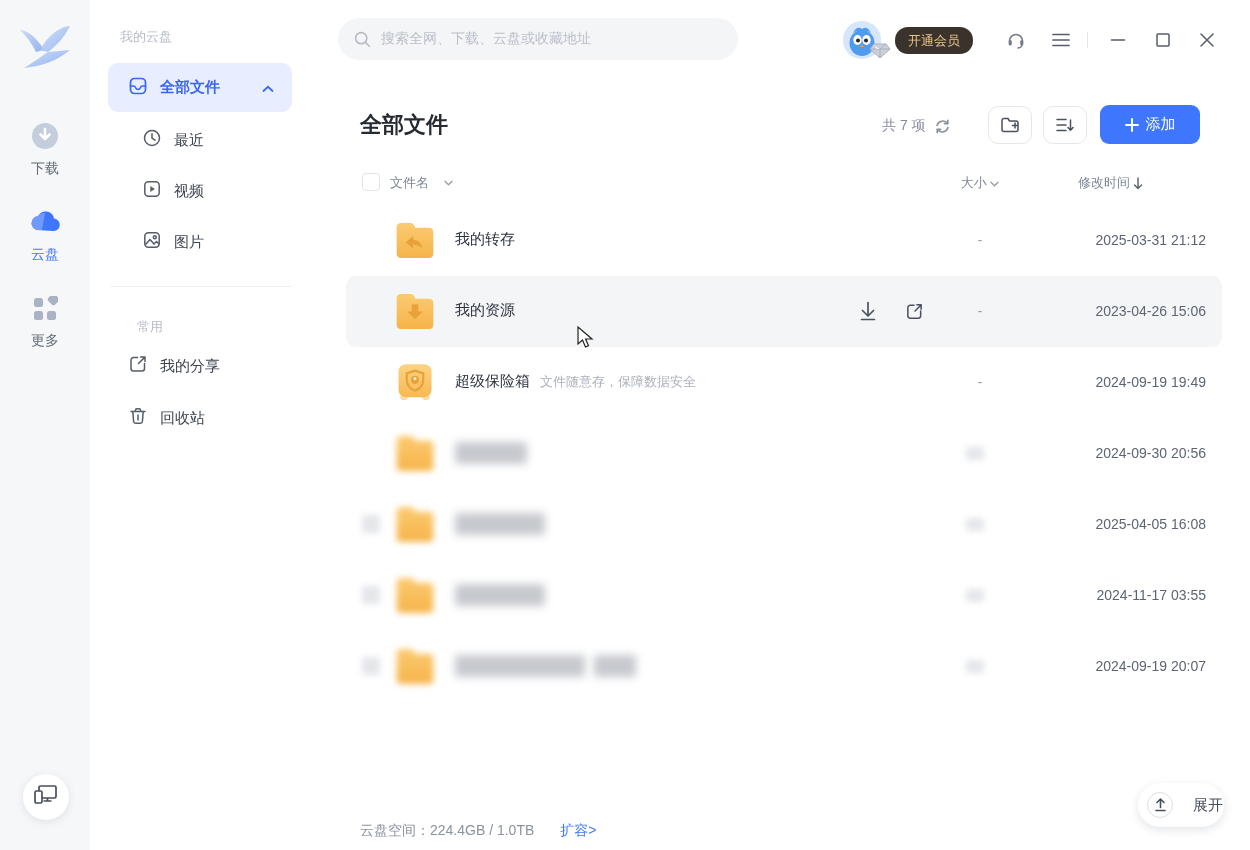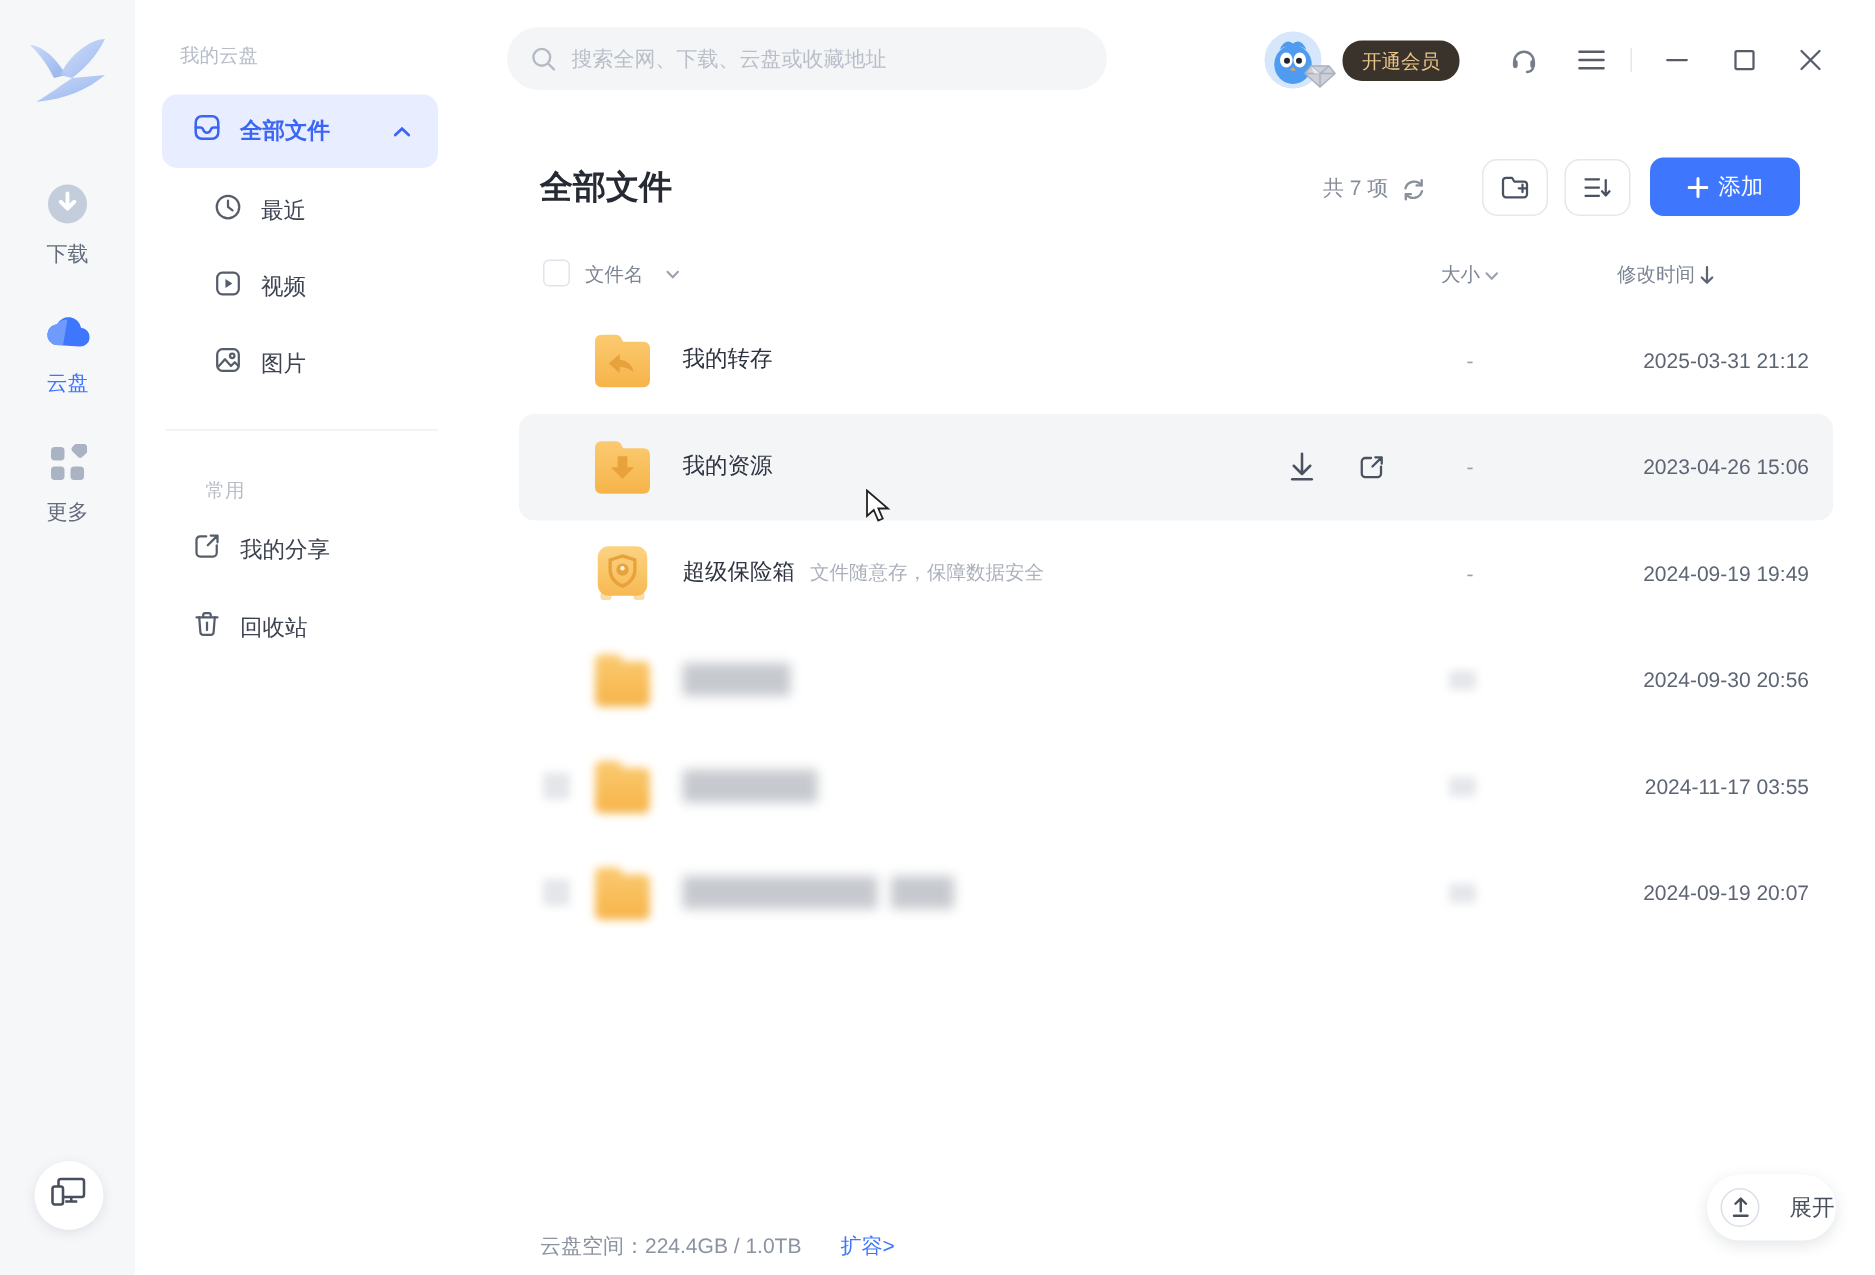--- a/index.html
+++ b/index.html
@@ -24,21 +24,21 @@
   .sb-pill .pchev { margin-left:auto; margin-right:18px; }
   .sb-item { position:absolute; display:flex; align-items:center; cursor:pointer; }
   .sb-item .stxt { margin-left:12px; font-size:15px; color:#3d4350; }
   .sb-divider { position:absolute; left:20px; top:286px; width:182px; height:1px; background:#eef0f3; }
 
   
   .main { position:absolute; left:310px; top:0; width:940px; height:850px; background:#fff; }
 
   .search-box { position:absolute; left:28px; top:18px; width:400px; height:42px; border-radius:21px; background:#f4f5f7; display:flex; align-items:center; }
   .search-box svg { margin-left:16px; }
-  .search-input { flex:1; margin:0 14px 0 10px; border:none; outline:none; background:transparent; font-size:14px; color:#c2410c; font-family:Liberation Sans, sans-serif; }
+  .search-input { flex:1; margin:0 14px 0 10px; border:none; outline:none; background:transparent; font-size:14px; color:#c2410c; font-family:Liberation Mono, monospace; }
   .search-input::placeholder { color:#b9bfc9; }
 
   .avatar { position:absolute; left:533px; top:21px; width:38px; height:38px; border-radius:50%; background:#d7e7fb; overflow:hidden; cursor:pointer; }
   .gem { position:absolute; left:558px; top:38px; width:24px; height:24px; }
   .member-badge { position:absolute; left:585px; top:27px; height:27px; padding:0 13px; border-radius:13px; background:#3a332b; color:#eac58b; font-size:13px; display:flex; align-items:center; cursor:pointer; }
   .tb-icon { position:absolute; top:28px; width:24px; height:24px; display:flex; align-items:center; justify-content:center; cursor:pointer; }
   .tb-divider { position:absolute; left:777px; top:32px; width:1px; height:16px; background:#e4e7eb; }
 
   .page-title { position:absolute; left:50px; top:110px; font-size:22px; font-weight:600; color:#262b33; }
   .count-wrap { position:absolute; left:572px; top:117px; display:flex; align-items:center; font-size:14px; color:#858c99; }
@@ -396,20 +396,29 @@
 
     <div class="frow">
       <svg class="ficon blur-folder" viewBox="0 0 48 46">
         <path d="M4 9 q0-5 5-5 h10 q3 0 4.2 2.6 l1.2 2.6 h14.6 q5 0 5 5 v23 q0 5-5 5 H9 q-5 0-5-5 Z" fill="url(#fg1)"></path>
       </svg>
       <div class="blur-name" style="width:72px;"></div>
       <div class="blur-chip" style="left:620px; top:29px; width:18px; height:13px;"></div>
       <div class="fdate">2024-09-30 20:56</div>
     </div>
 
+    <div class="frow">
+      <div class="blur-chip" style="left:16px; top:26px; width:18px; height:18px;"></div>
+      <svg class="ficon blur-folder" viewBox="0 0 48 46">
+        <path d="M4 9 q0-5 5-5 h10 q3 0 4.2 2.6 l1.2 2.6 h14.6 q5 0 5 5 v23 q0 5-5 5 H9 q-5 0-5-5 Z" fill="url(#fg1)"></path>
+      </svg>
+      <div class="blur-name" style="width:90px;"></div>
+      <div class="blur-chip" style="left:620px; top:29px; width:18px; height:13px;"></div>
+      <div class="fdate">2025-04-05 16:08</div>
+    </div>
 
     <div class="frow">
       <div class="blur-chip" style="left:16px; top:26px; width:18px; height:18px;"></div>
       <svg class="ficon blur-folder" viewBox="0 0 48 46">
         <path d="M4 9 q0-5 5-5 h10 q3 0 4.2 2.6 l1.2 2.6 h14.6 q5 0 5 5 v23 q0 5-5 5 H9 q-5 0-5-5 Z" fill="url(#fg1)"></path>
       </svg>
       <div class="blur-name" style="width:90px;"></div>
       <div class="blur-chip" style="left:620px; top:29px; width:18px; height:13px;"></div>
       <div class="fdate">2024-11-17 03:55</div>
     </div>

